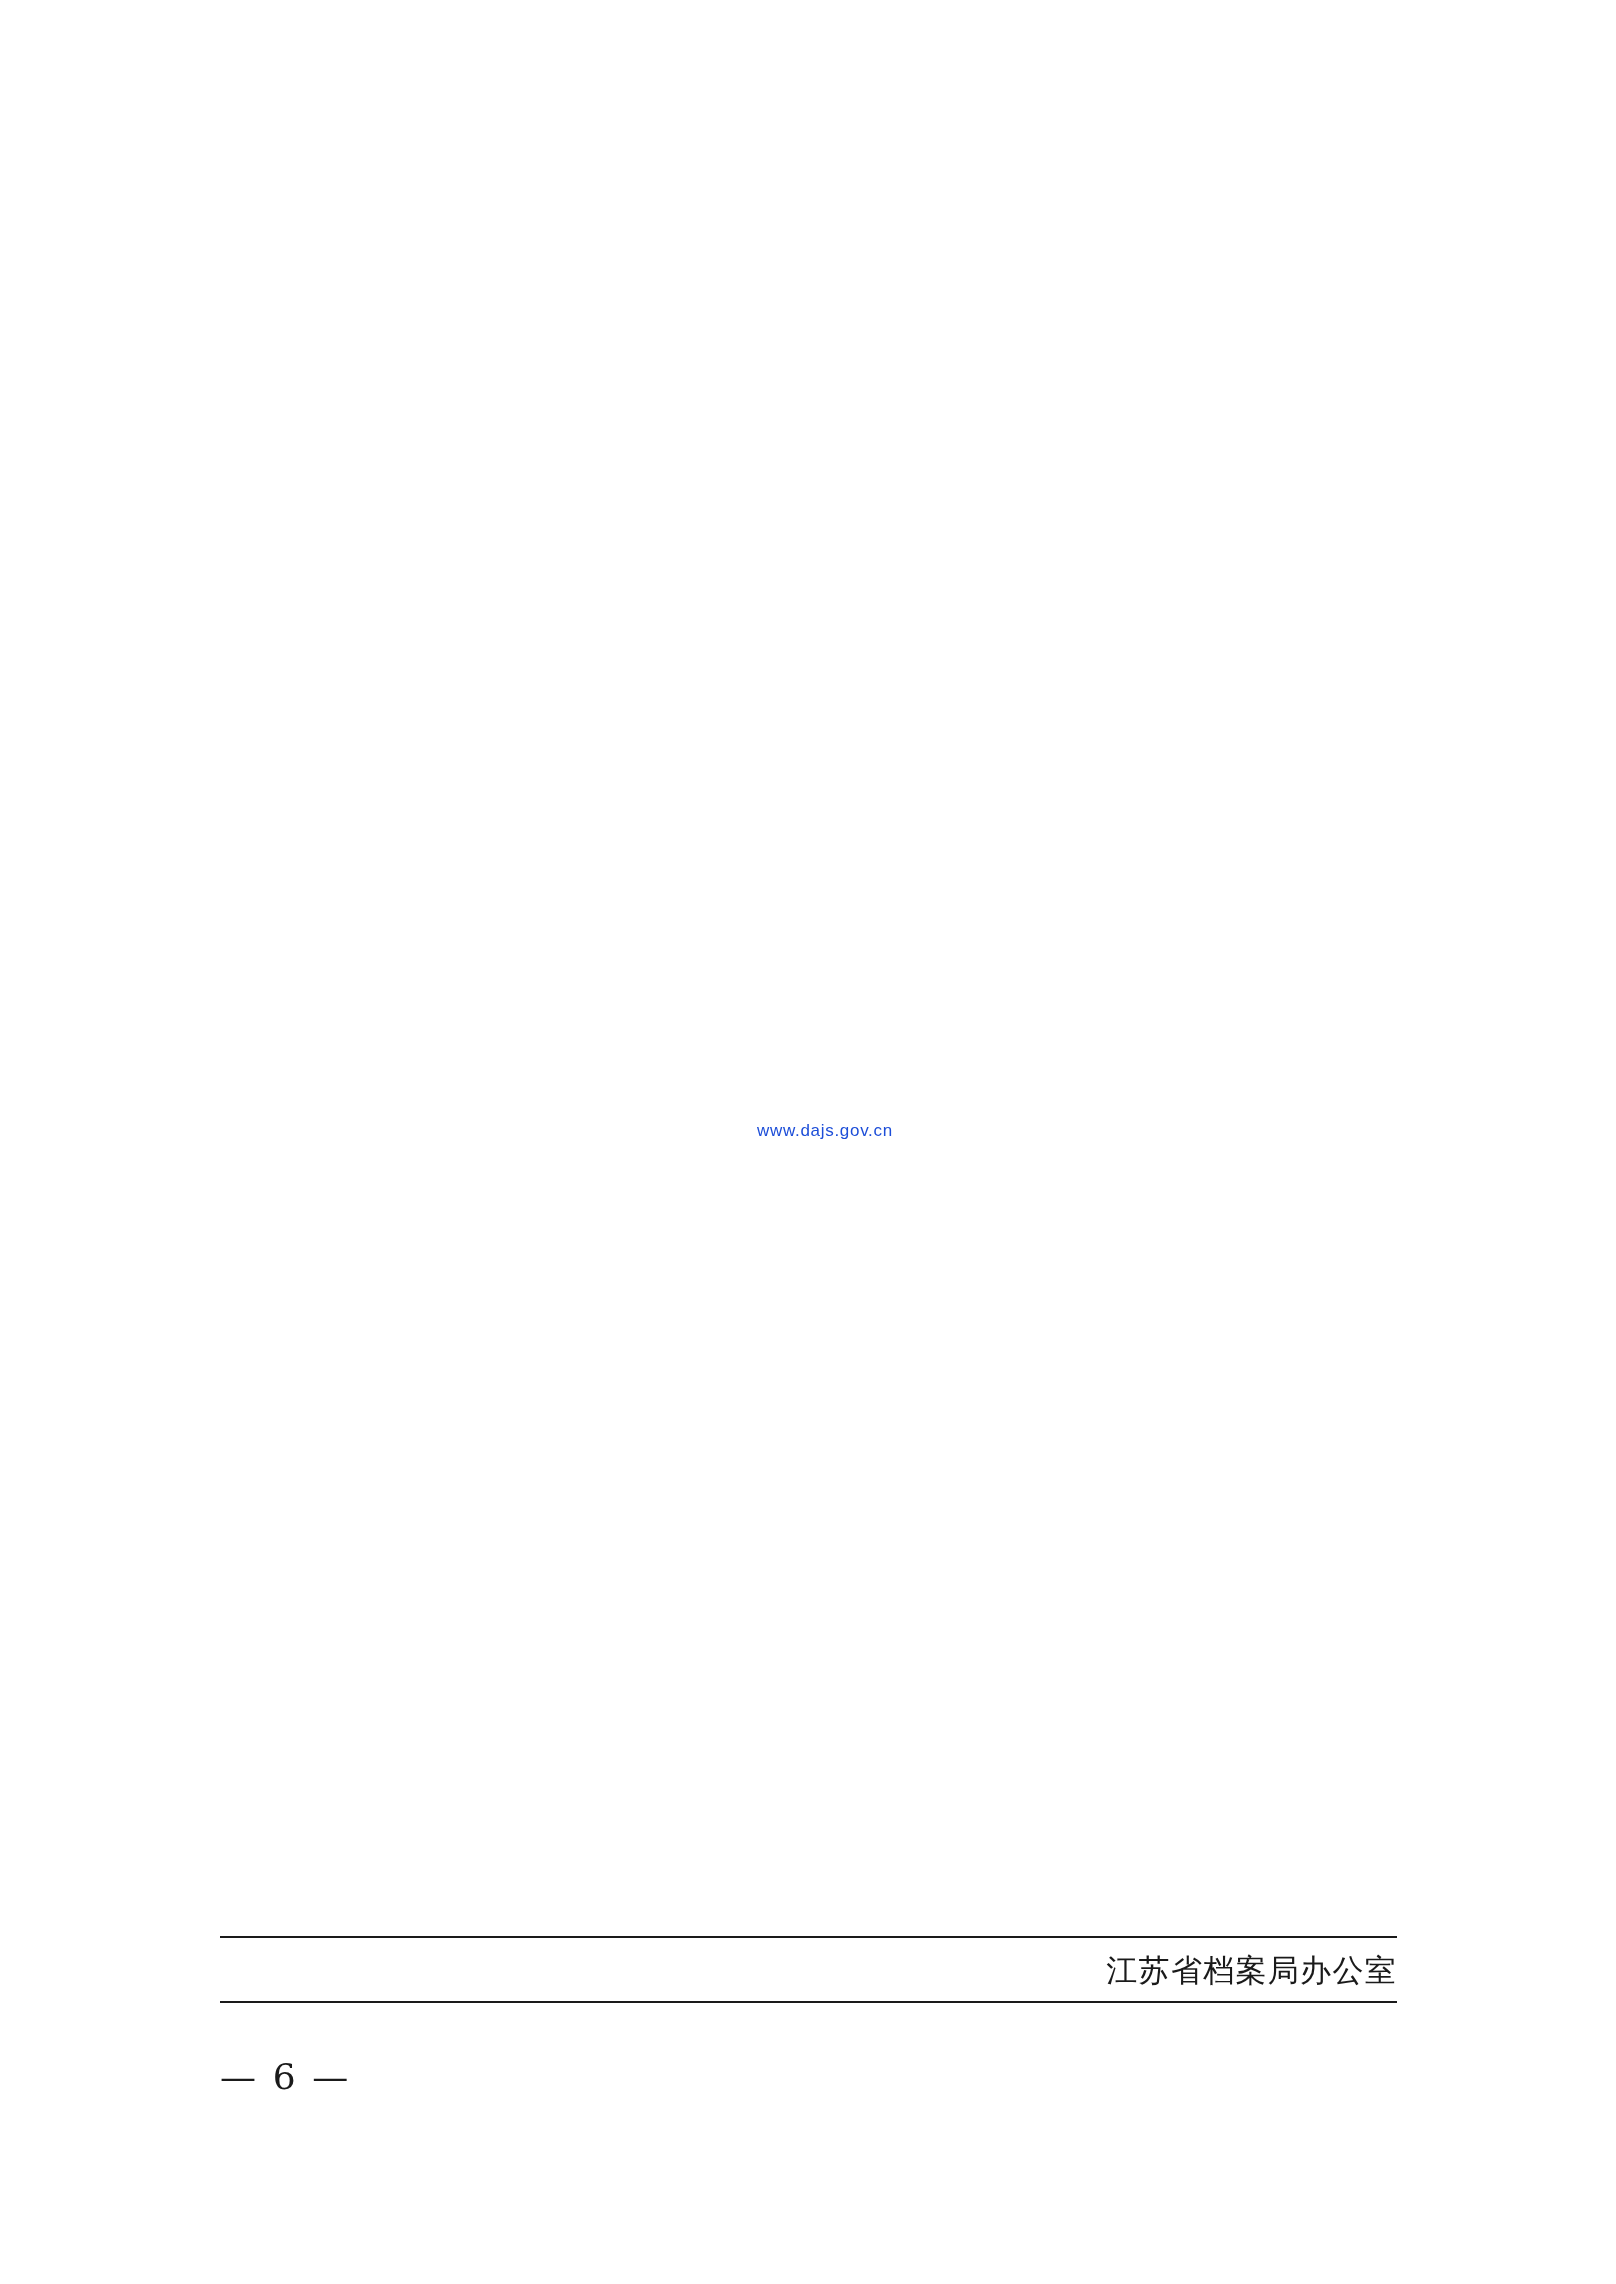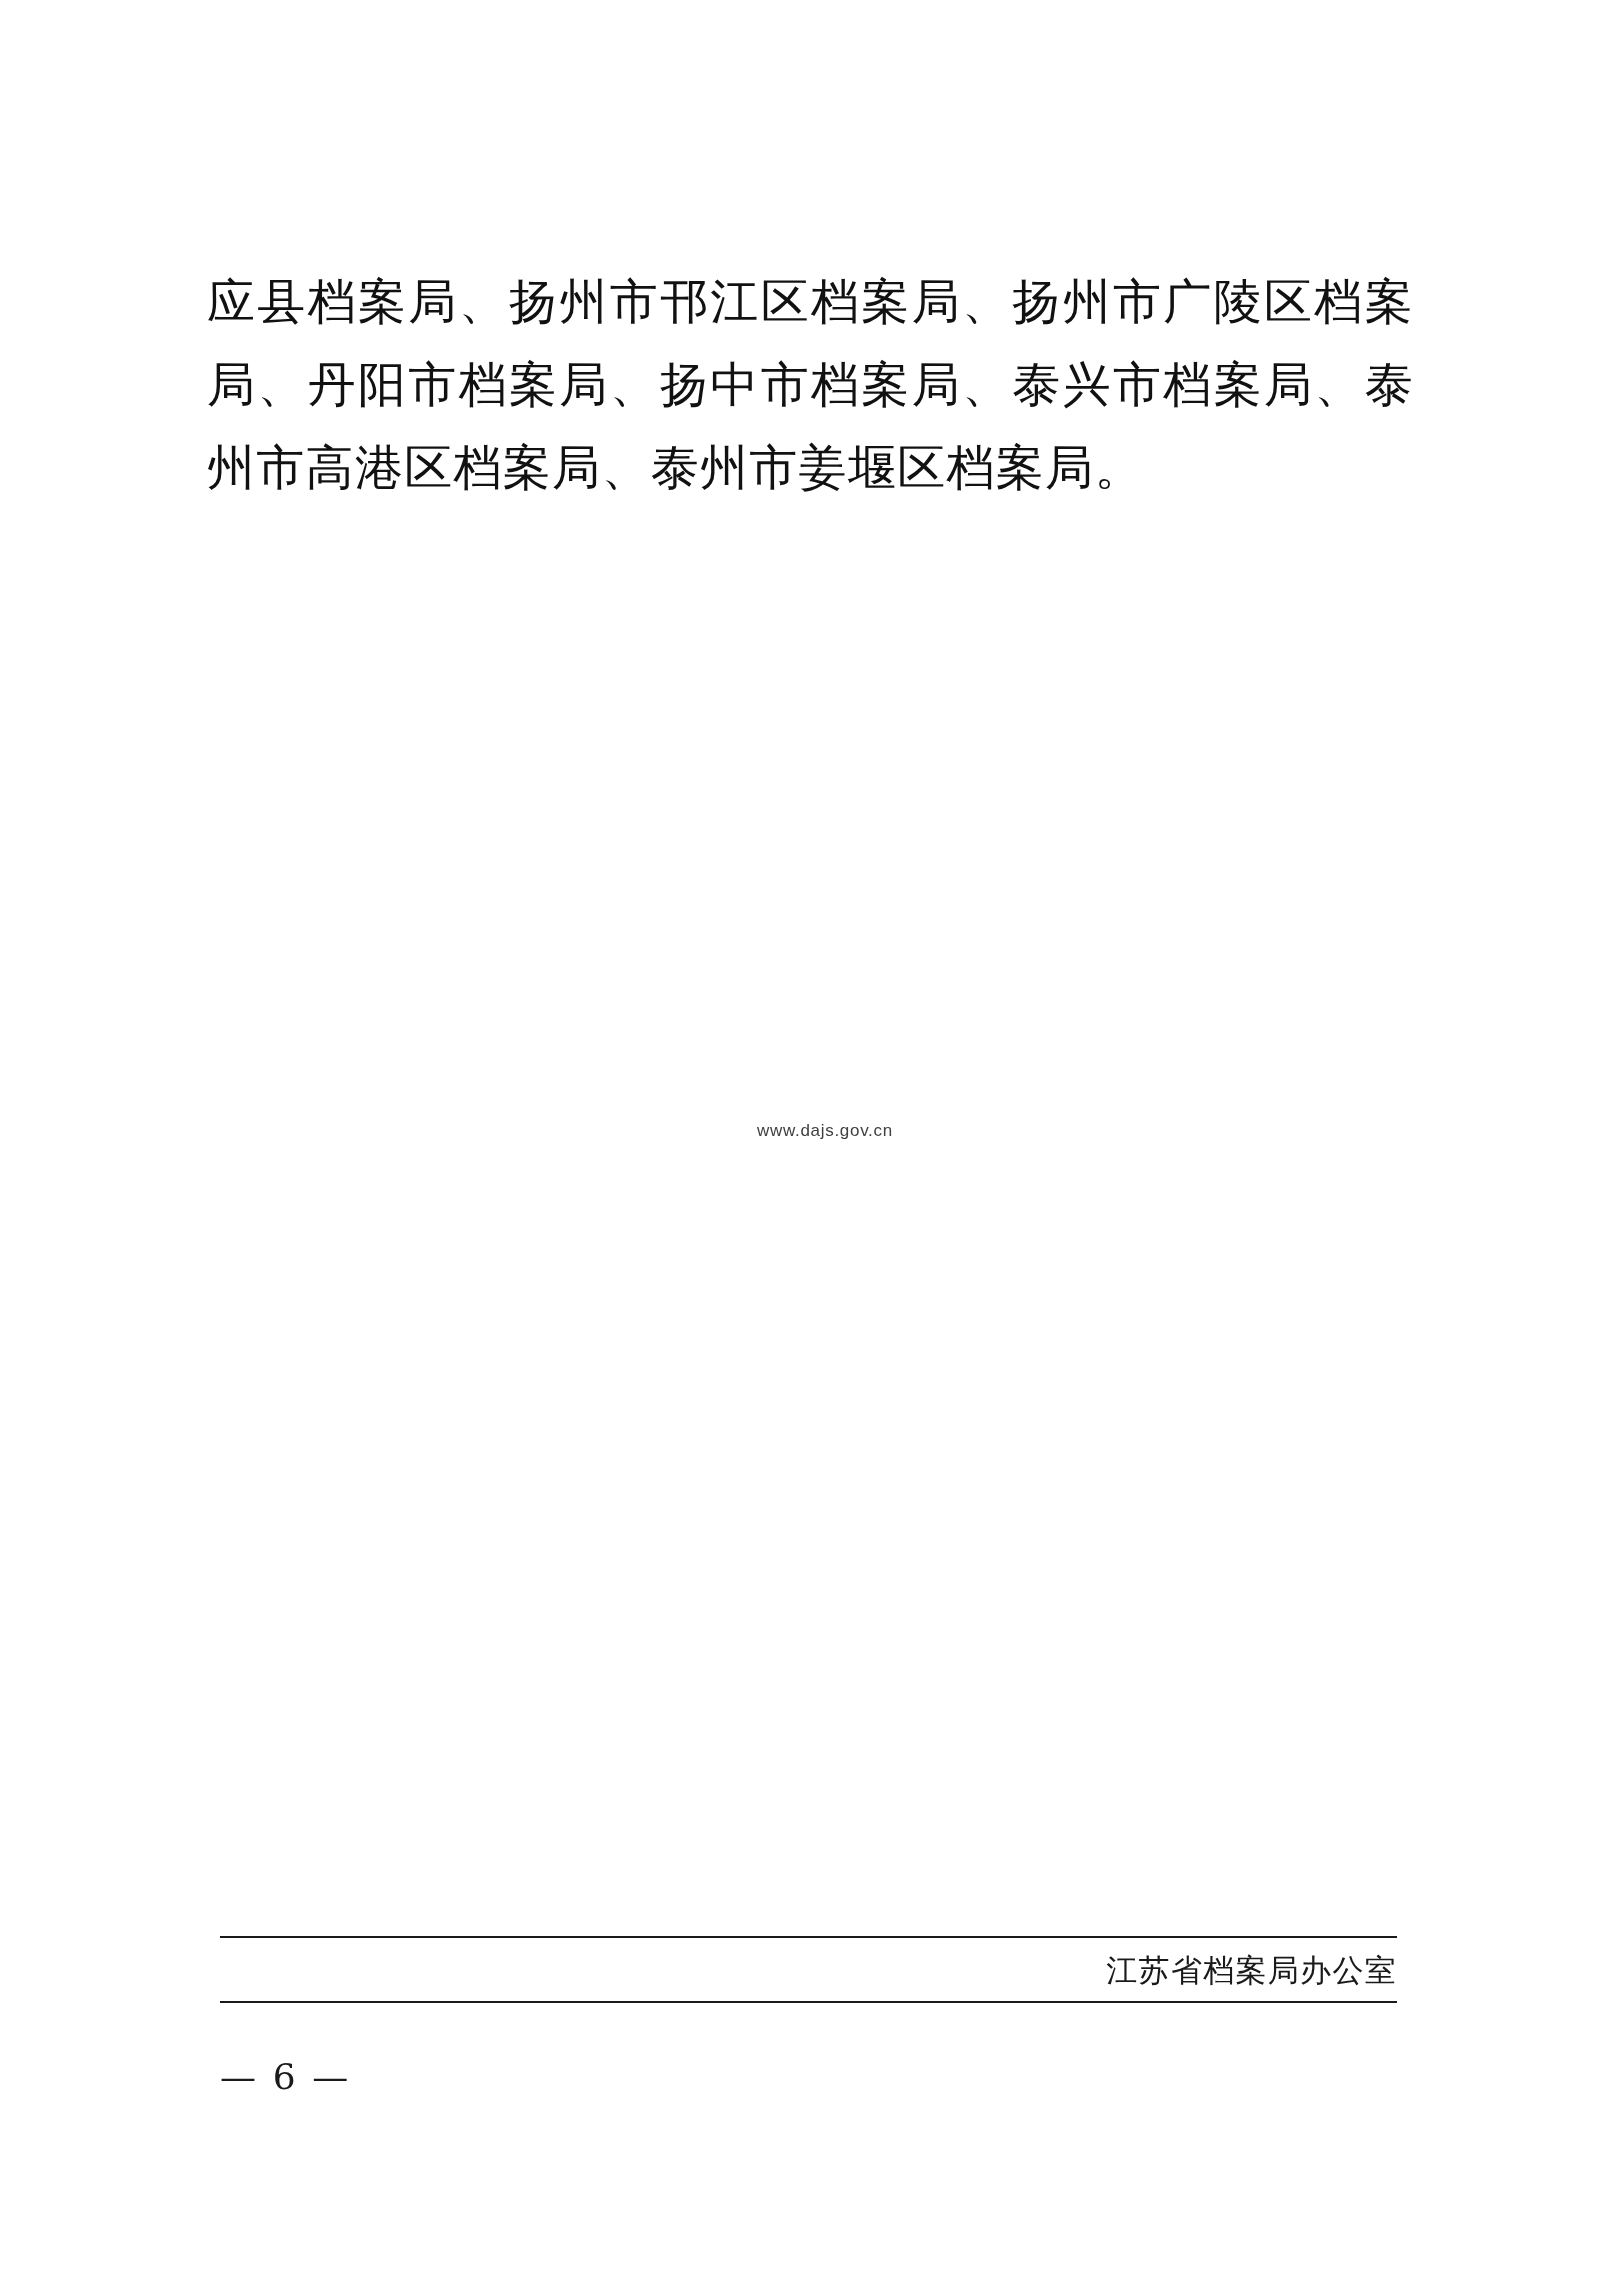--- a/index.html
+++ b/index.html
@@ -31,21 +31,21 @@
     text-justify: inter-character;
     color: #111111;
     font-family: "DejaVu Serif", "Liberation Serif", serif;
   }
   .watermark {
     position: absolute;
     left: 757px;
     top: 1121px;
     font-size: 17px;
     letter-spacing: 0.7px;
-    color: #404040;
+    color: #1d4ed8;
     font-family: "Liberation Sans", sans-serif;
     white-space: nowrap;
   }
   .footer-block {
     position: absolute;
     left: 220px;
     top: 1936px;
     width: 1177px;
   }
   .rule {
@@ -79,21 +79,20 @@
     font-size: 36px;
     letter-spacing: 2.6px;
     white-space: nowrap;
   }
 </style>
 </head>
 <body>
 
 <div class="page">
 
-  <div class="body-text">应县档案局、扬州市邗江区档案局、扬州市广陵区档案局、丹阳市档案局、扬中市档案局、泰兴市档案局、泰州市高港区档案局、泰州市姜堰区档案局。</div>
 
   <div class="watermark">www.dajs.gov.cn</div>
 
   <div class="footer-block">
     <div class="rule"></div>
     <div class="footer-row">
       <span class="footer-left">江苏省档案局办公室</span>
     </div>
     <div class="rule"></div>
   </div>

